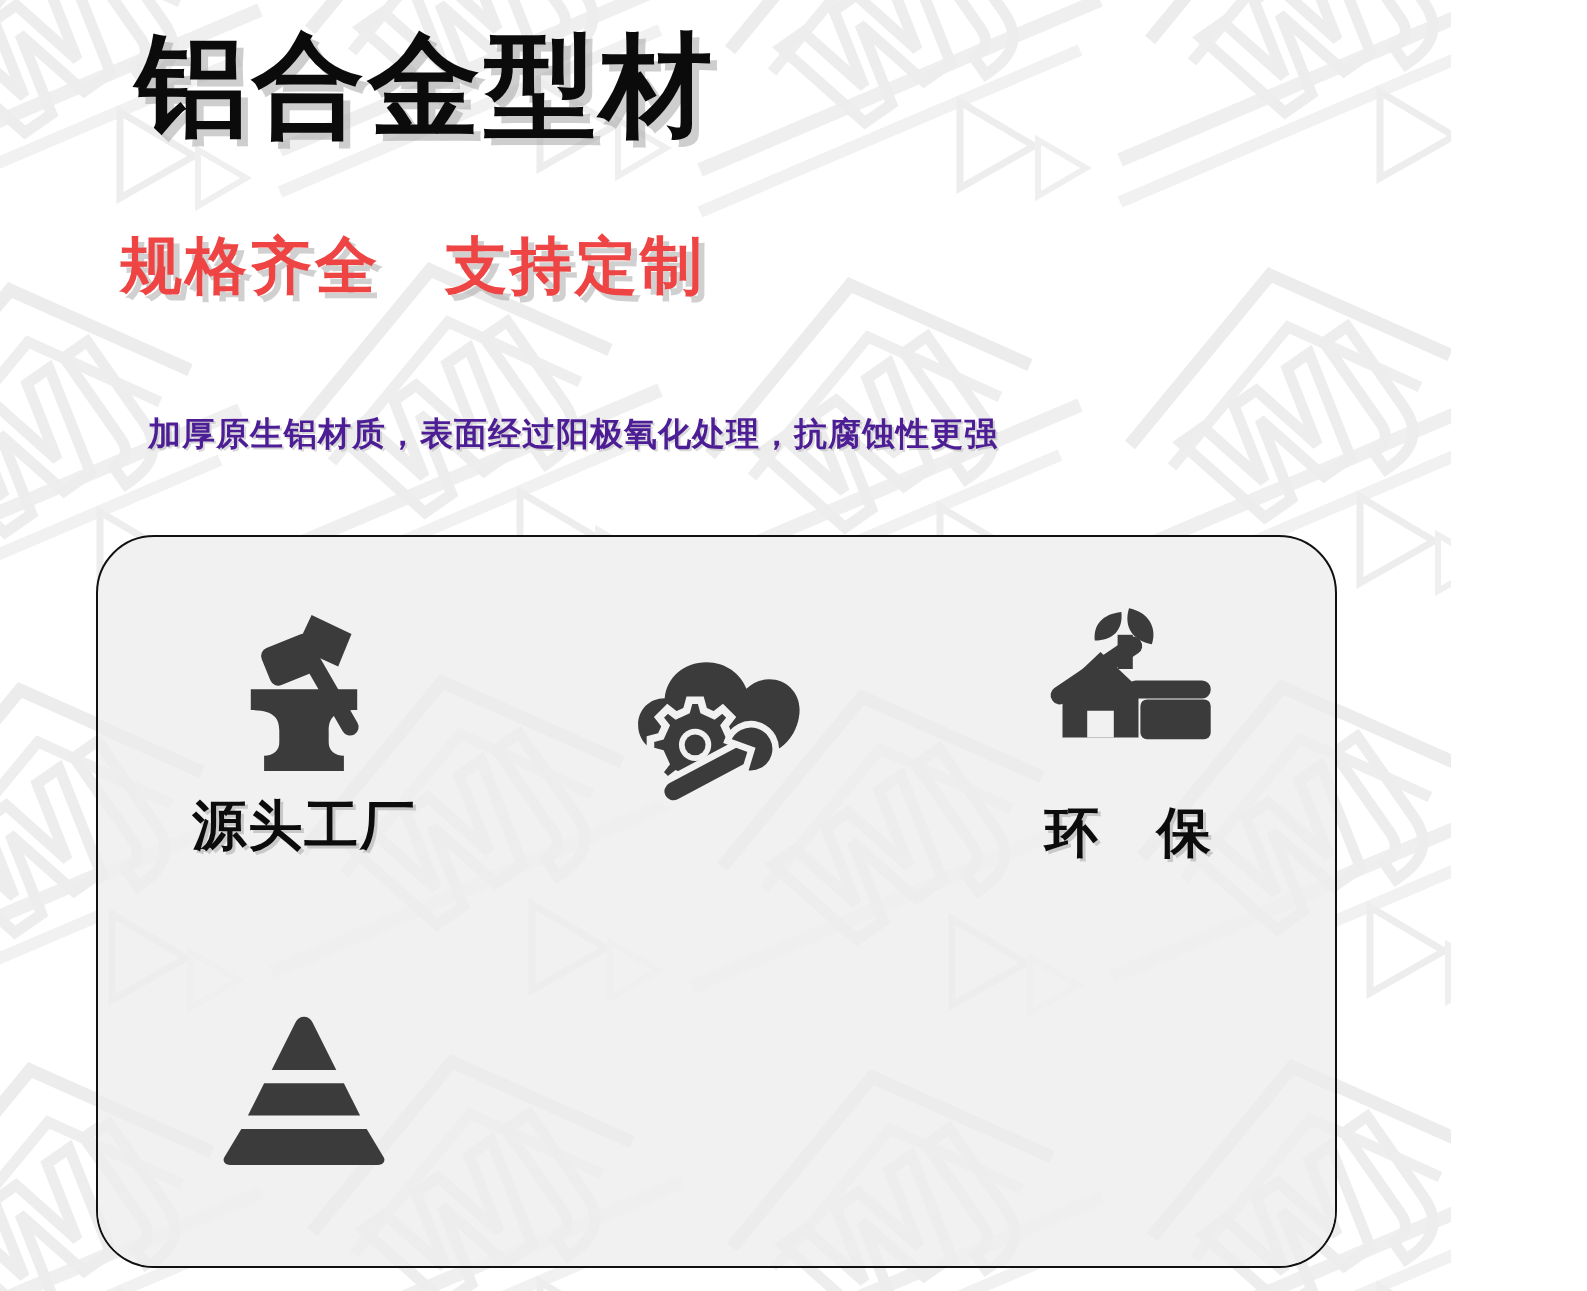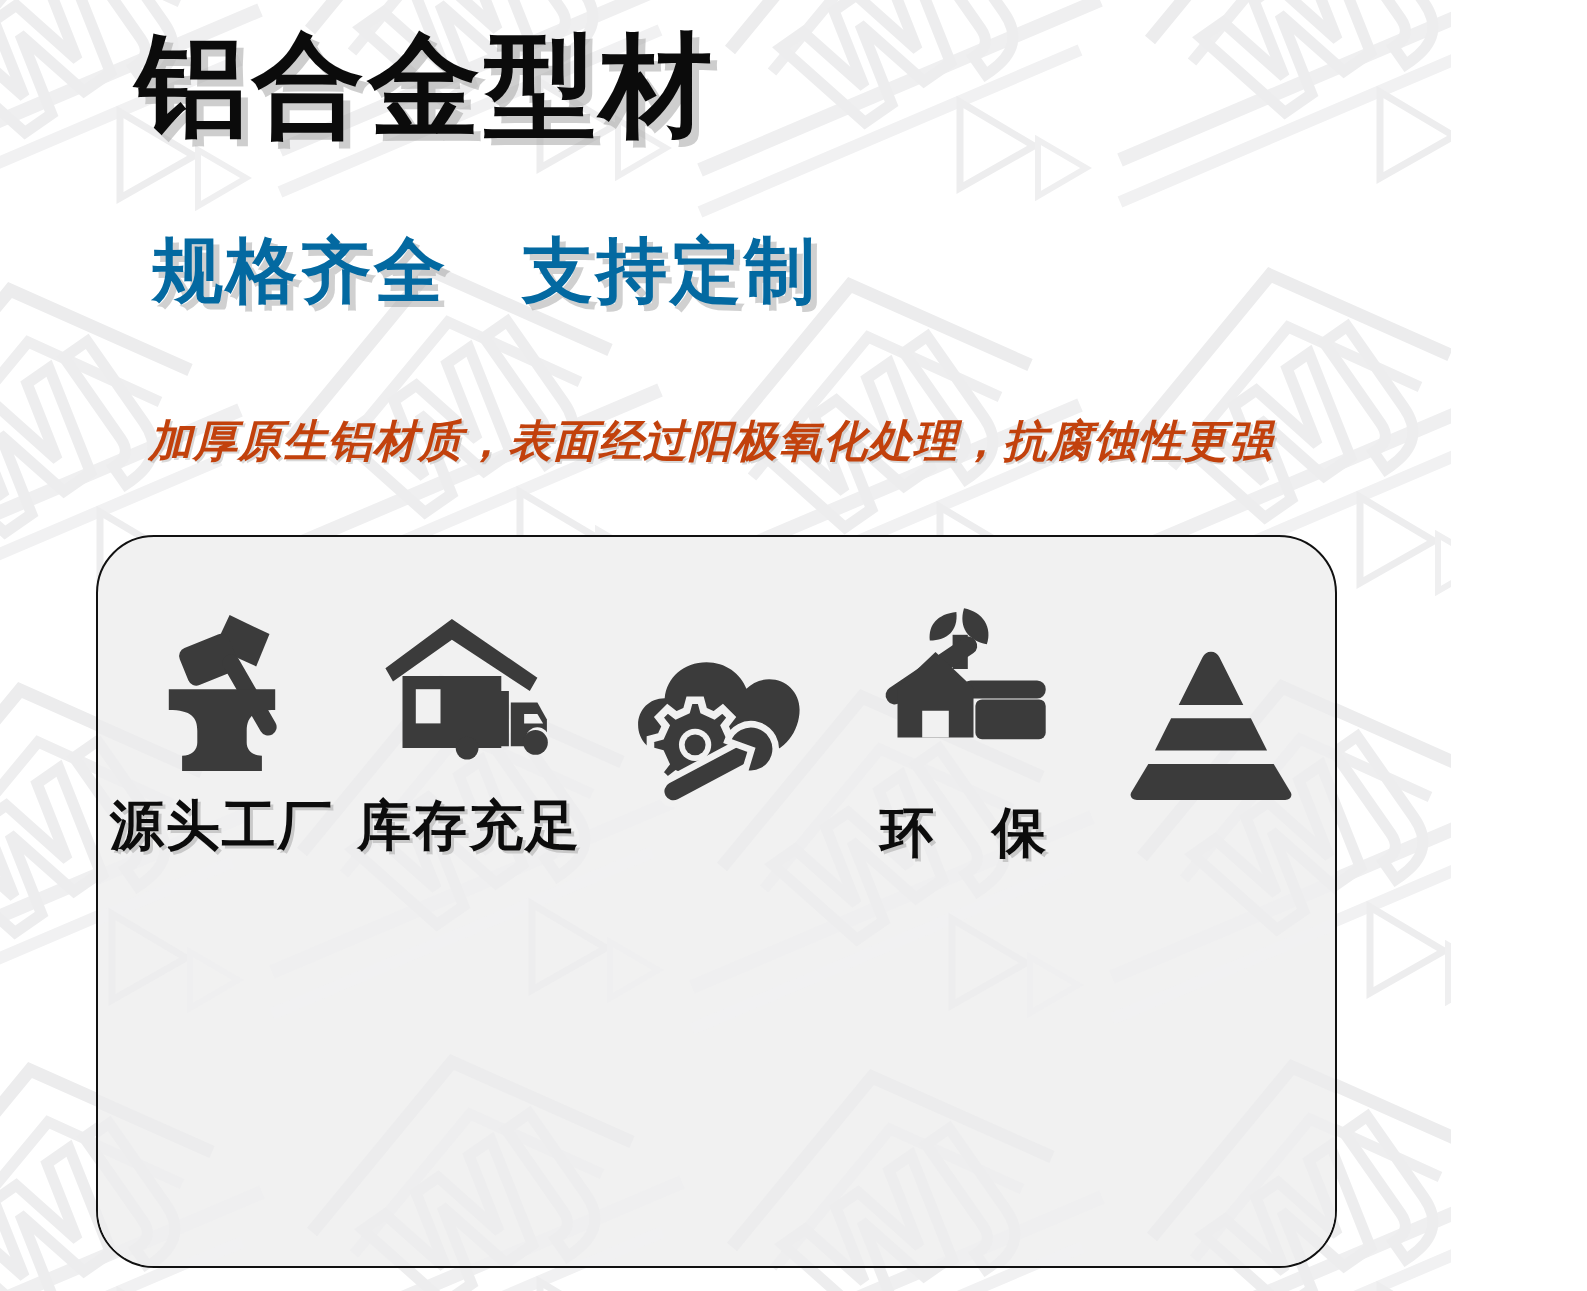--- a/index.html
+++ b/index.html
@@ -53,44 +53,43 @@
     font-size: 112px;
     line-height: 1.06;
     letter-spacing: 4px;
     color: #0b0b0b;
     text-shadow: 7px 7px 0px rgba(165,165,165,0.55);
     white-space: nowrap;
   }
 
   .title-sub {
     position: absolute;
-    left: 152px;
+    left: 120px;
     top: 232px;
     font-family: "DejaVu Sans", "Liberation Sans", sans-serif;
     font-weight: bold;
-    font-size: 71px;
+    font-size: 62px;
     line-height: 1.1;
     letter-spacing: 3px;
-    color: #0369a1;
+    color: #ef4444;
     text-shadow: 6px 6px 0px rgba(170,170,170,0.55);
     white-space: nowrap;
   }
 
   .title-desc {
     position: absolute;
     left: 148px;
     top: 412px;
     font-family: "DejaVu Serif", "Liberation Serif", serif;
     font-weight: bold;
-    font-size: 44px;
+    font-size: 33px;
     letter-spacing: 1px;
-    color: #c2410c;
+    color: #4c1d95;
     text-shadow: 2px 2px 0px rgba(180,180,180,0.5);
     white-space: nowrap;
-    font-style: italic;
   }
 
   
   #feature-card {
     position: absolute;
     left: 96px;
     top: 535px;
     width: 1241px;
     height: 733px;
     box-sizing: border-box;
@@ -107,21 +106,21 @@
     top: -535px;
     width: 1587px;
     height: 1291px;
     pointer-events: none;
   }
 
   #feature-grid {
     position: relative;
     z-index: 2;
     display: grid;
-    grid-template-columns: repeat(5, 1fr);
+    grid-template-columns: repeat(3, 1fr);
     grid-template-rows: repeat(2, 1fr);
     width: 100%;
     height: 100%;
     padding: 0;
     box-sizing: border-box;
   }
 
   .feature-cell {
     display: flex;
     flex-direction: column;
@@ -241,41 +240,20 @@
             <rect x="58" y="44" width="56" height="42" rx="9" transform="rotate(-22 86 65)"></rect>
 
             <rect x="120" y="54" width="18" height="96" rx="9" transform="rotate(-30 129 102)"></rect>
 
             <path d="M44 96 H156 V118 C132 118 126 126 126 140 V152 C126 160 132 166 142 166 V182 H58 V166 C68 166 74 160 74 152 V140 C74 126 68 118 44 118 Z"></path>
           </svg>
         </div>
         <div class="feature-label">源头工厂</div>
       </div>
 
-      <div class="feature-cell row-1">
-        <div class="feature-icon">
-          <svg viewBox="0 0 200 200" xmlns="http://www.w3.org/2000/svg">
-
-            <path d="M82 22 L172 84 L164 98 L82 44 L20 88 L12 74 Z"></path>
-
-            <path d="M30 82 H134 V158 H30 Z"></path>
-            <rect x="44" y="96" width="26" height="36" fill="#f1f1f1"></rect>
-
-            <path d="M80 98 H142 V156 H80 Z"></path>
-
-            <path d="M144 110 H172 L182 128 V156 H144 Z"></path>
-            <circle cx="172" cy="148" r="12" fill="#f1f1f1"></circle>
-            <path d="M158 122 H172 L178 132 H158 Z" fill="#f1f1f1"></path>
-
-            <circle cx="98" cy="158" r="12"></circle>
-            <circle cx="170" cy="152" r="13"></circle>
-          </svg>
-        </div>
-        <div class="feature-label">库存充足</div>
-      </div>
 
       <div class="feature-cell row-1">
         <div class="feature-icon">
           <svg viewBox="0 0 200 200" xmlns="http://www.w3.org/2000/svg">
 
             <path d="M52 132 C30 132 18 118 18 102 C18 86 30 74 46 74 C48 52 66 36 90 36 C110 36 126 48 132 64
                      C138 58 146 54 156 54 C174 54 188 68 188 86 C188 108 172 132 148 132 Z"></path>
 
             <g transform="translate(78 118)">
               <path d="M-6 -42 H6 L9 -31 L20 -26 L29 -33 L38 -24 L31 -15 L36 -4 L47 -1 V11 L36 14 L31 25 L38 34

